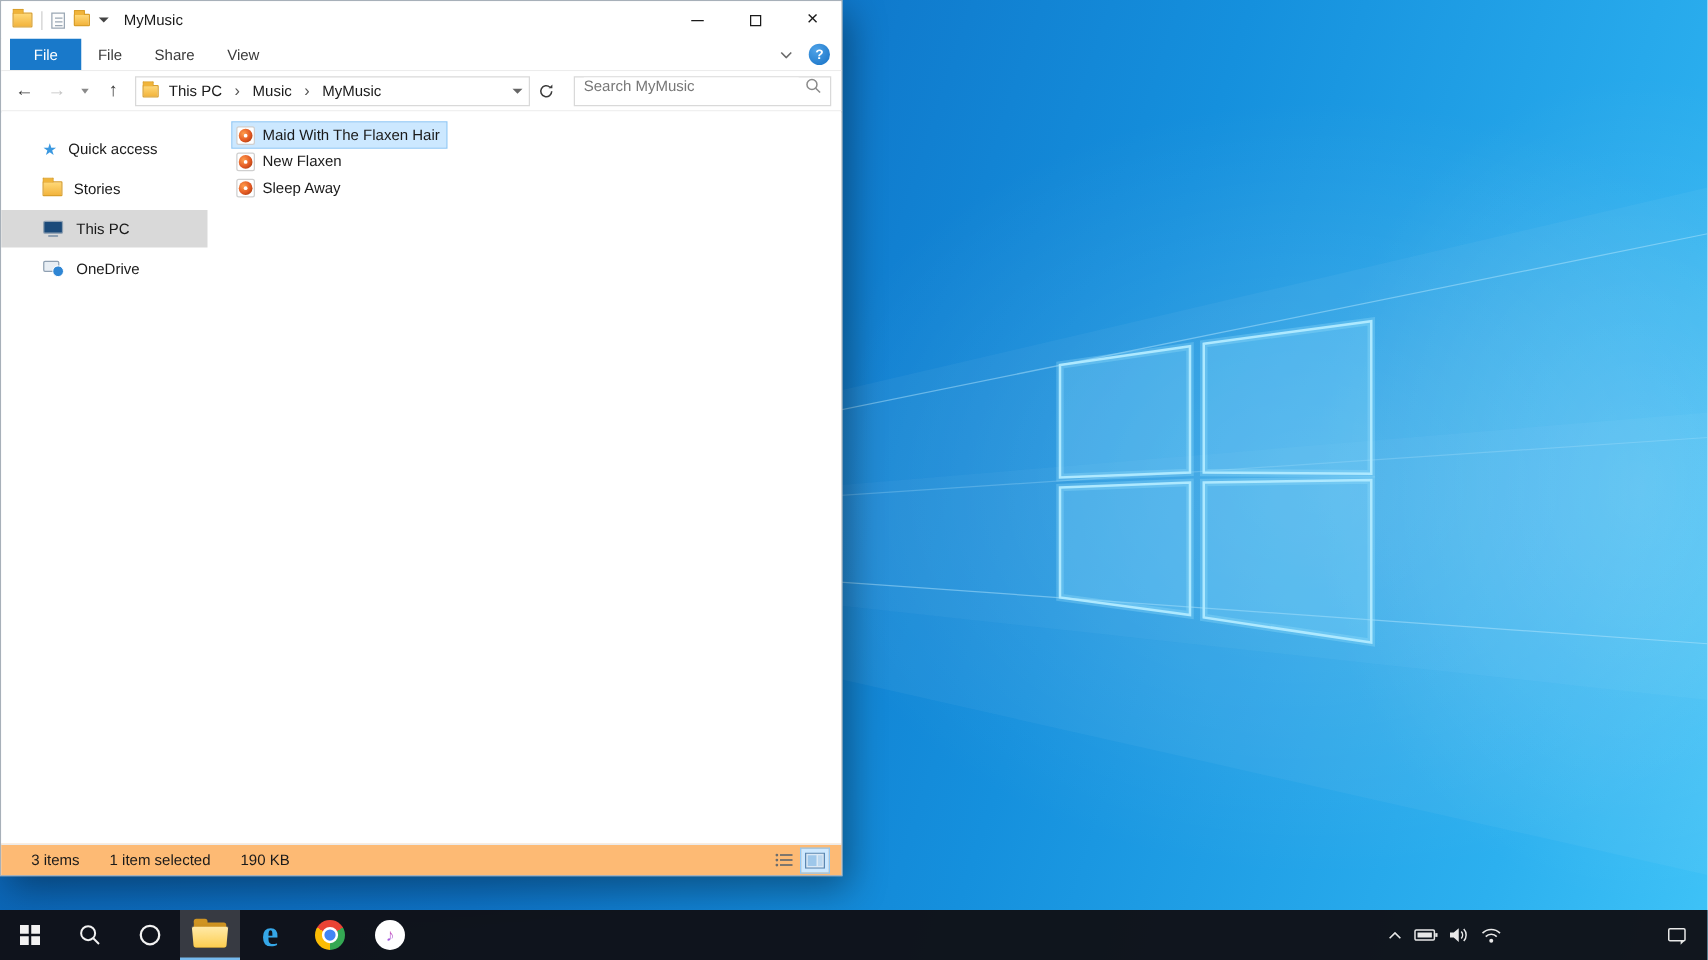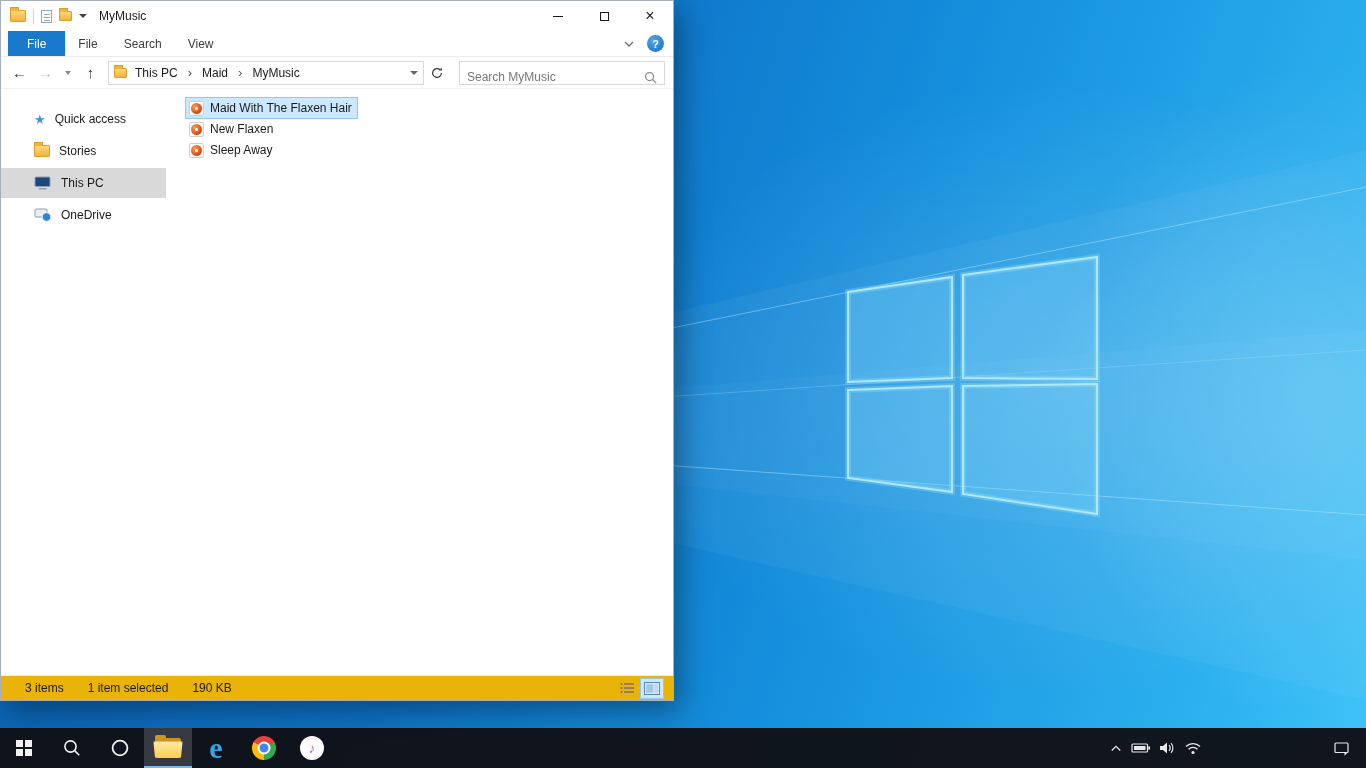--- a/index.html
+++ b/index.html
@@ -56,21 +56,21 @@
     border-top: 4px solid #8a8a8a; }
   .navbtn.chev { width: 18px; }
   .addressbox { display: flex; align-items: center; height: 24px; border: 1px solid #d9d9d9;
     width: 316px; padding: 0 5px; gap: 5px; margin-left: 4px; }
   .crumb { font-size: 12px; color: #1a1a1a; padding: 2px 3px; white-space: nowrap; }
   .crumb-sep { font-size: 13px; color: #555; padding: 0 2px; line-height: 1; }
   .addr-chevron { margin-left: auto; width: 0; height: 0; border-left: 4px solid transparent;
     border-right: 4px solid transparent; border-top: 4px solid #666; }
   .refreshbtn { width: 24px; height: 24px; display: flex; align-items: center; justify-content: center; }
   .searchbox { margin-left: 9px; flex: 1; height: 24px; border: 1px solid #d9d9d9; display: flex;
-    align-items: flex-end; padding: 0 7px; gap: 5px; }
+    align-items: flex-start; padding: 0 7px; gap: 5px; }
   .searchbox input { flex: 1; border: none; outline: none; font-size: 12px; color: #333;
     font-family: "Liberation Sans", "DejaVu Sans", sans-serif; min-width: 0; }
   .searchbox input::placeholder { color: #777; }
 
   
   .winbody { position: absolute; top: 89px; bottom: 25px; left: 0; right: 0; display: flex; background: #fff; }
   .sidebar { width: 165px; padding-top: 14px; flex: none; }
   .nav-item { height: 30px; margin-bottom: 2px; display: flex; align-items: center; padding-left: 33px;
     gap: 9px; font-size: 12px; color: #1a1a1a; }
   .nav-item.selected { background: #d9d9d9; }
@@ -83,21 +83,21 @@
   .icon-music { width: 15px; height: 15px; flex: none; background: #fff; border: 1px solid #cfcfcf;
     border-radius: 2px; display: flex; align-items: center; justify-content: center; position: relative; }
   .icon-music .disc { width: 11px; height: 11px; border-radius: 50%;
     background: radial-gradient(circle at 35% 35%, #ff9d4d, #e25822 55%, #8c2f08 100%); }
   .icon-music::after { content: ""; position: absolute; width: 3px; height: 3px; background: #fff;
     border-radius: 50%; }
 
   
   .statusbar { position: absolute; left: 0; right: 0; bottom: 0; height: 25px; border-top: 1px solid #ebebeb;
     display: flex; align-items: center; padding: 0 10px 0 24px; gap: 24px; font-size: 12px; color: #1a1a1a;
-    background: #eab308; margin-top: 25px; }
+    background: #fdba74; margin-top: 25px; }
   .view-btns { margin-left: auto; display: flex; gap: 3px; }
   .view-btn { width: 22px; height: 19px; display: flex; align-items: center; justify-content: center; }
   .view-btn.active { background: #cde8ff; outline: 1px solid #90c8f6; }
 
   
   .taskbar { position: absolute; left: 0; right: 0; bottom: 0; height: 40px;
     background: rgba(16, 17, 23, 0.97); display: flex; align-items: stretch; z-index: 50; }
   .tb-btn { width: 48px; height: 40px; display: flex; align-items: center; justify-content: center; flex: none; }
   .tb-btn.active { background: rgba(255,255,255,.17); box-shadow: inset 0 -2px 0 #76b9ed; }
   .start-grid { display: grid; grid-template-columns: 7px 7px; grid-template-rows: 7px 7px; gap: 2px; }
@@ -177,21 +177,21 @@
         </div>
       <div class="cap-btn">
           <span class="glyph-close">×</span>
         </div>
     </div>
   </div>
 
   <div class="ribbon">
     <span class="tab tab-file">File</span>
     <span class="tab">File</span>
-    <span class="tab">Search</span>
+    <span class="tab">Share</span>
     <span class="tab">View</span>
     <div class="ribbon-right">
       <span class="ribbon-chevron">
         <svg width="10" height="6" viewBox="0 0 10 6">
             <polyline points="1,1 5,5 9,1" fill="none" stroke="#6b6b6b" stroke-width="1.3"></polyline>
           </svg>
       </span>
       <span class="help-circle">?</span>
     </div>
   </div>
@@ -201,21 +201,21 @@
     <span class="navbtn disabled">→</span>
     <span class="navbtn chev">
         <span class="nav-chevron"></span>
       </span>
     <span class="navbtn">↑</span>
 
     <div class="addressbox">
       <span class="icon-folder small"></span>
       <span class="crumb">This PC</span>
       <span class="crumb-sep">›</span>
-      <span class="crumb">Maid</span>
+      <span class="crumb">Music</span>
       <span class="crumb-sep">›</span>
       <span class="crumb">MyMusic</span>
       <span class="addr-chevron"></span>
     </div>
     <span class="refreshbtn">
       <svg width="14" height="14" viewBox="0 0 16 16">
           <path d="M13 8a5 5 0 1 1-1.6-3.7" fill="none" stroke="#3b3b3b" stroke-width="1.4"></path>
           <path d="M13.6 1.8v3.4h-3.4z" fill="#3b3b3b"></path>
         </svg>
     </span>

